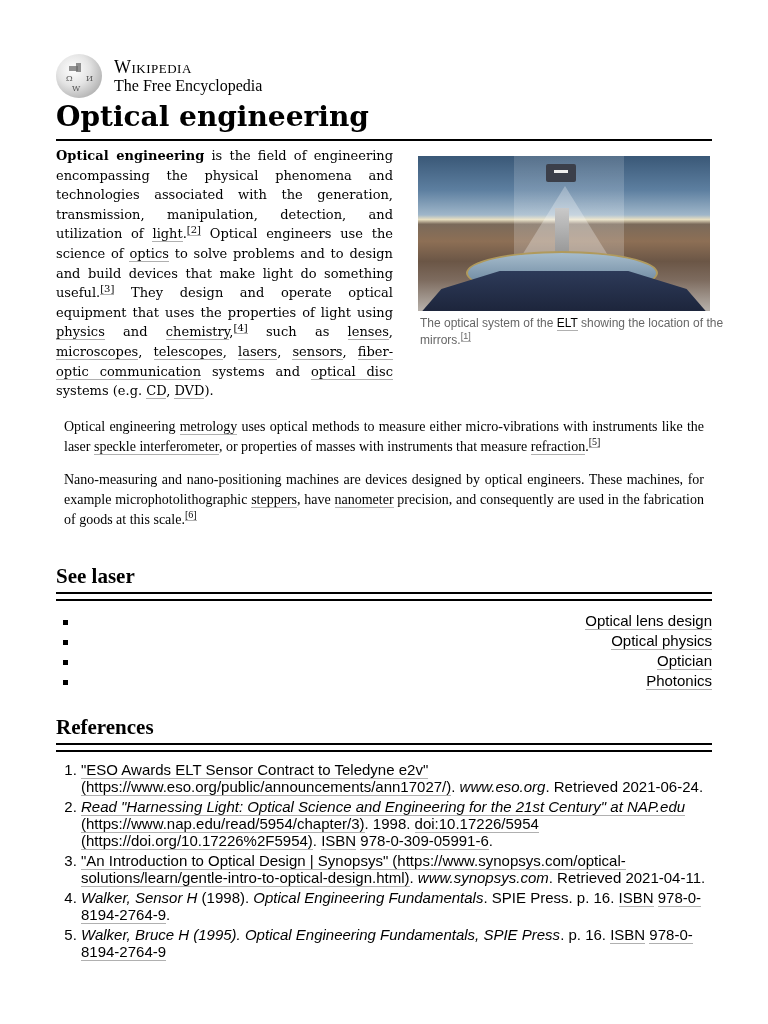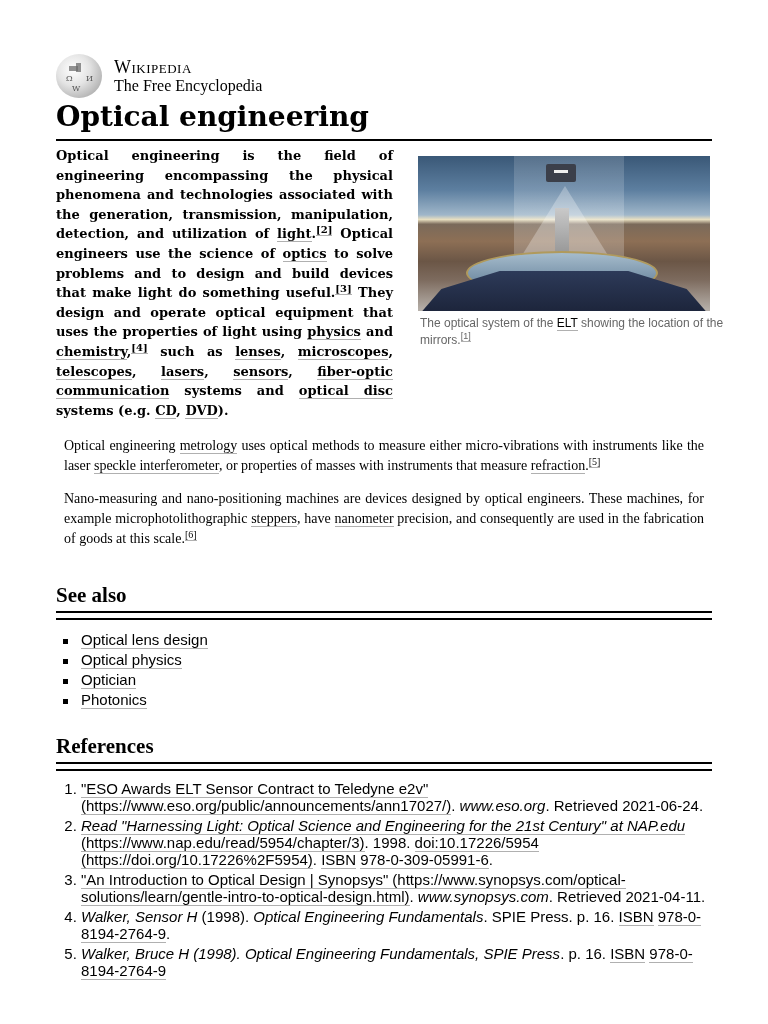--- a/index.html
+++ b/index.html
@@ -23,21 +23,21 @@
   h1 {
     font-family: "DejaVu Serif", serif; font-weight: bold; font-size: 28px;
     margin: 0; padding: 1px 0 4px 0; line-height: 36px;
     border-bottom: 2px solid #000;
   }
 
   
   .lead-wrap { position: relative; margin-top: 5px; }
   .lead {
     width: 337px; font-family: "DejaVu Serif", serif; font-size: 13px; line-height: 19.6px;
-    text-align: justify; margin: 0; font-weight: bold;
+    text-align: justify; margin: 0;
   }
   .figure { position: absolute; left: 362px; top: 10px; width: 318px; }
   .figimg {
     width: 292px; height: 155px; position: relative; overflow: hidden;
     background: linear-gradient(to bottom, #3a5877 0%, #5d7fa0 22%, #9fb6c9 38%, #e8dfc0 41%, #7a6a5a 44%, #8d6f55 55%, #6b5646 68%, #7d6b5e 80%, #b8b2ac 100%);
   }
   .beam { position: absolute; left: 96px; top: 0; width: 110px; height: 155px;
     background: linear-gradient(to bottom, rgba(255,255,255,.15), rgba(255,255,255,.25)); }
   .cone { position: absolute; left: 85px; top: 30px; width: 0; height: 0;
     border-left: 62px solid transparent; border-right: 62px solid transparent;
@@ -66,21 +66,21 @@
   h2 {
     font-family: "Liberation Serif", serif; font-weight: bold; font-size: 21px; margin: 0;
     line-height: 28px; padding-bottom: 2px; border-bottom: 2px solid #000; position: relative;
   }
   h2::after { content: ""; position: absolute; left: 0; right: 0; bottom: -9px; height: 2px; background: #000; }
   .h-seealso { margin-top: 32px; }
   .h-refs { margin-top: 22px; }
 
   ul.seealso { list-style: none; margin: 17px 0 0 0; padding: 0 0 0 25px;
     font-family: "Liberation Sans", sans-serif; font-size: 15px; line-height: 20px; }
-  ul.seealso li { position: relative; }
+  ul.seealso li { position: relative; text-align: right; }
   ul.seealso li::before { content: ""; position: absolute; left: -18px; top: 9px; width: 5px; height: 5px; background: #000; }
 
   ol.refs { margin: 16px 0 0 0; padding: 0 0 0 25px; font-family: "Liberation Sans", sans-serif; font-size: 15px; line-height: 17px; }
   ol.refs li { margin-bottom: 3px; padding-left: 0; }
   ol.refs li::marker { font-size: 15px; }
   .it { font-style: italic; }
 </style>
 </head>
 <body>
 
@@ -116,29 +116,29 @@
         <div class="dome"></div>
       </div>
       <div class="figcap"><span>The optical system of the </span><a class="lk">ELT</a><span> showing the location of the mirrors.</span><sup class="ref"><span>[1]</span></sup></div>
     </div>
   </div>
 
   <p class="para p2"><span>Optical engineering </span><a class="lk">metrology</a><span> uses optical methods to measure either micro-vibrations with instruments like the laser </span><a class="lk">speckle interferometer</a><span>, or properties of masses with instruments that measure </span><a class="lk">refraction</a><span>.</span><sup class="ref"><span>[5]</span></sup></p>
 
   <p class="para p3"><span>Nano-measuring and nano-positioning machines are devices designed by optical engineers. These machines, for example microphotolithographic </span><a class="lk">steppers</a><span>, have </span><a class="lk">nanometer</a><span> precision, and consequently are used in the fabrication of goods at this scale.</span><sup class="ref"><span>[6]</span></sup></p>
 
-  <h2 class="h-seealso">See also</h2>
+  <h2 class="h-seealso">See laser</h2>
   <ul class="seealso">
     <li><a class="lk">Optical lens design</a></li>
     <li><a class="lk">Optical physics</a></li>
     <li><a class="lk">Optician</a></li>
     <li><a class="lk">Photonics</a></li>
   </ul>
 
   <h2 class="h-refs">References</h2>
   <ol class="refs">
     <li><a class="lk">"ESO Awards ELT Sensor Contract to Teledyne e2v" (https://www.eso.org/public/announcements/ann17027/)</a><span>. </span><span class="it">www.eso.org</span><span>. Retrieved 2021-06-24.</span></li>
     <li><a class="lk it">Read "Harnessing Light: Optical Science and Engineering for the 21st Century" at NAP.edu</a><a class="lk"> (https://www.nap.edu/read/5954/chapter/3)</a><span>. 1998. </span><a class="lk">doi</a><a class="lk">:10.17226/5954 (https://doi.org/10.17226%2F5954)</a><span>. </span><a class="lk">ISBN</a> <a class="lk">978-0-309-05991-6</a><span>.</span></li>
     <li><a class="lk">"An Introduction to Optical Design | Synopsys" (https://www.synopsys.com/optical-solutions/learn/gentle-intro-to-optical-design.html)</a><span>. </span><span class="it">www.synopsys.com</span><span>. Retrieved 2021-04-11.</span></li>
     <li><span class="it">Walker, Sensor H</span><span> (1998). </span><span class="it">Optical Engineering Fundamentals</span><span>. SPIE Press. p. 16. </span><a class="lk">ISBN</a> <a class="lk">978-0-8194-2764-9</a><span>.</span></li>
-    <li><span class="it">Walker, Bruce H (1998). Optical Engineering Fundamentals, SPIE Press</span><span>. p. 16. </span><a class="lk">ISBN</a> <a class="lk">978-0-8194-2764-9</a></li>
+    <li><span class="it">Walker, Bruce H (1995). Optical Engineering Fundamentals, SPIE Press</span><span>. p. 16. </span><a class="lk">ISBN</a> <a class="lk">978-0-8194-2764-9</a></li>
   </ol>
 </div>
 
 </body></html>

